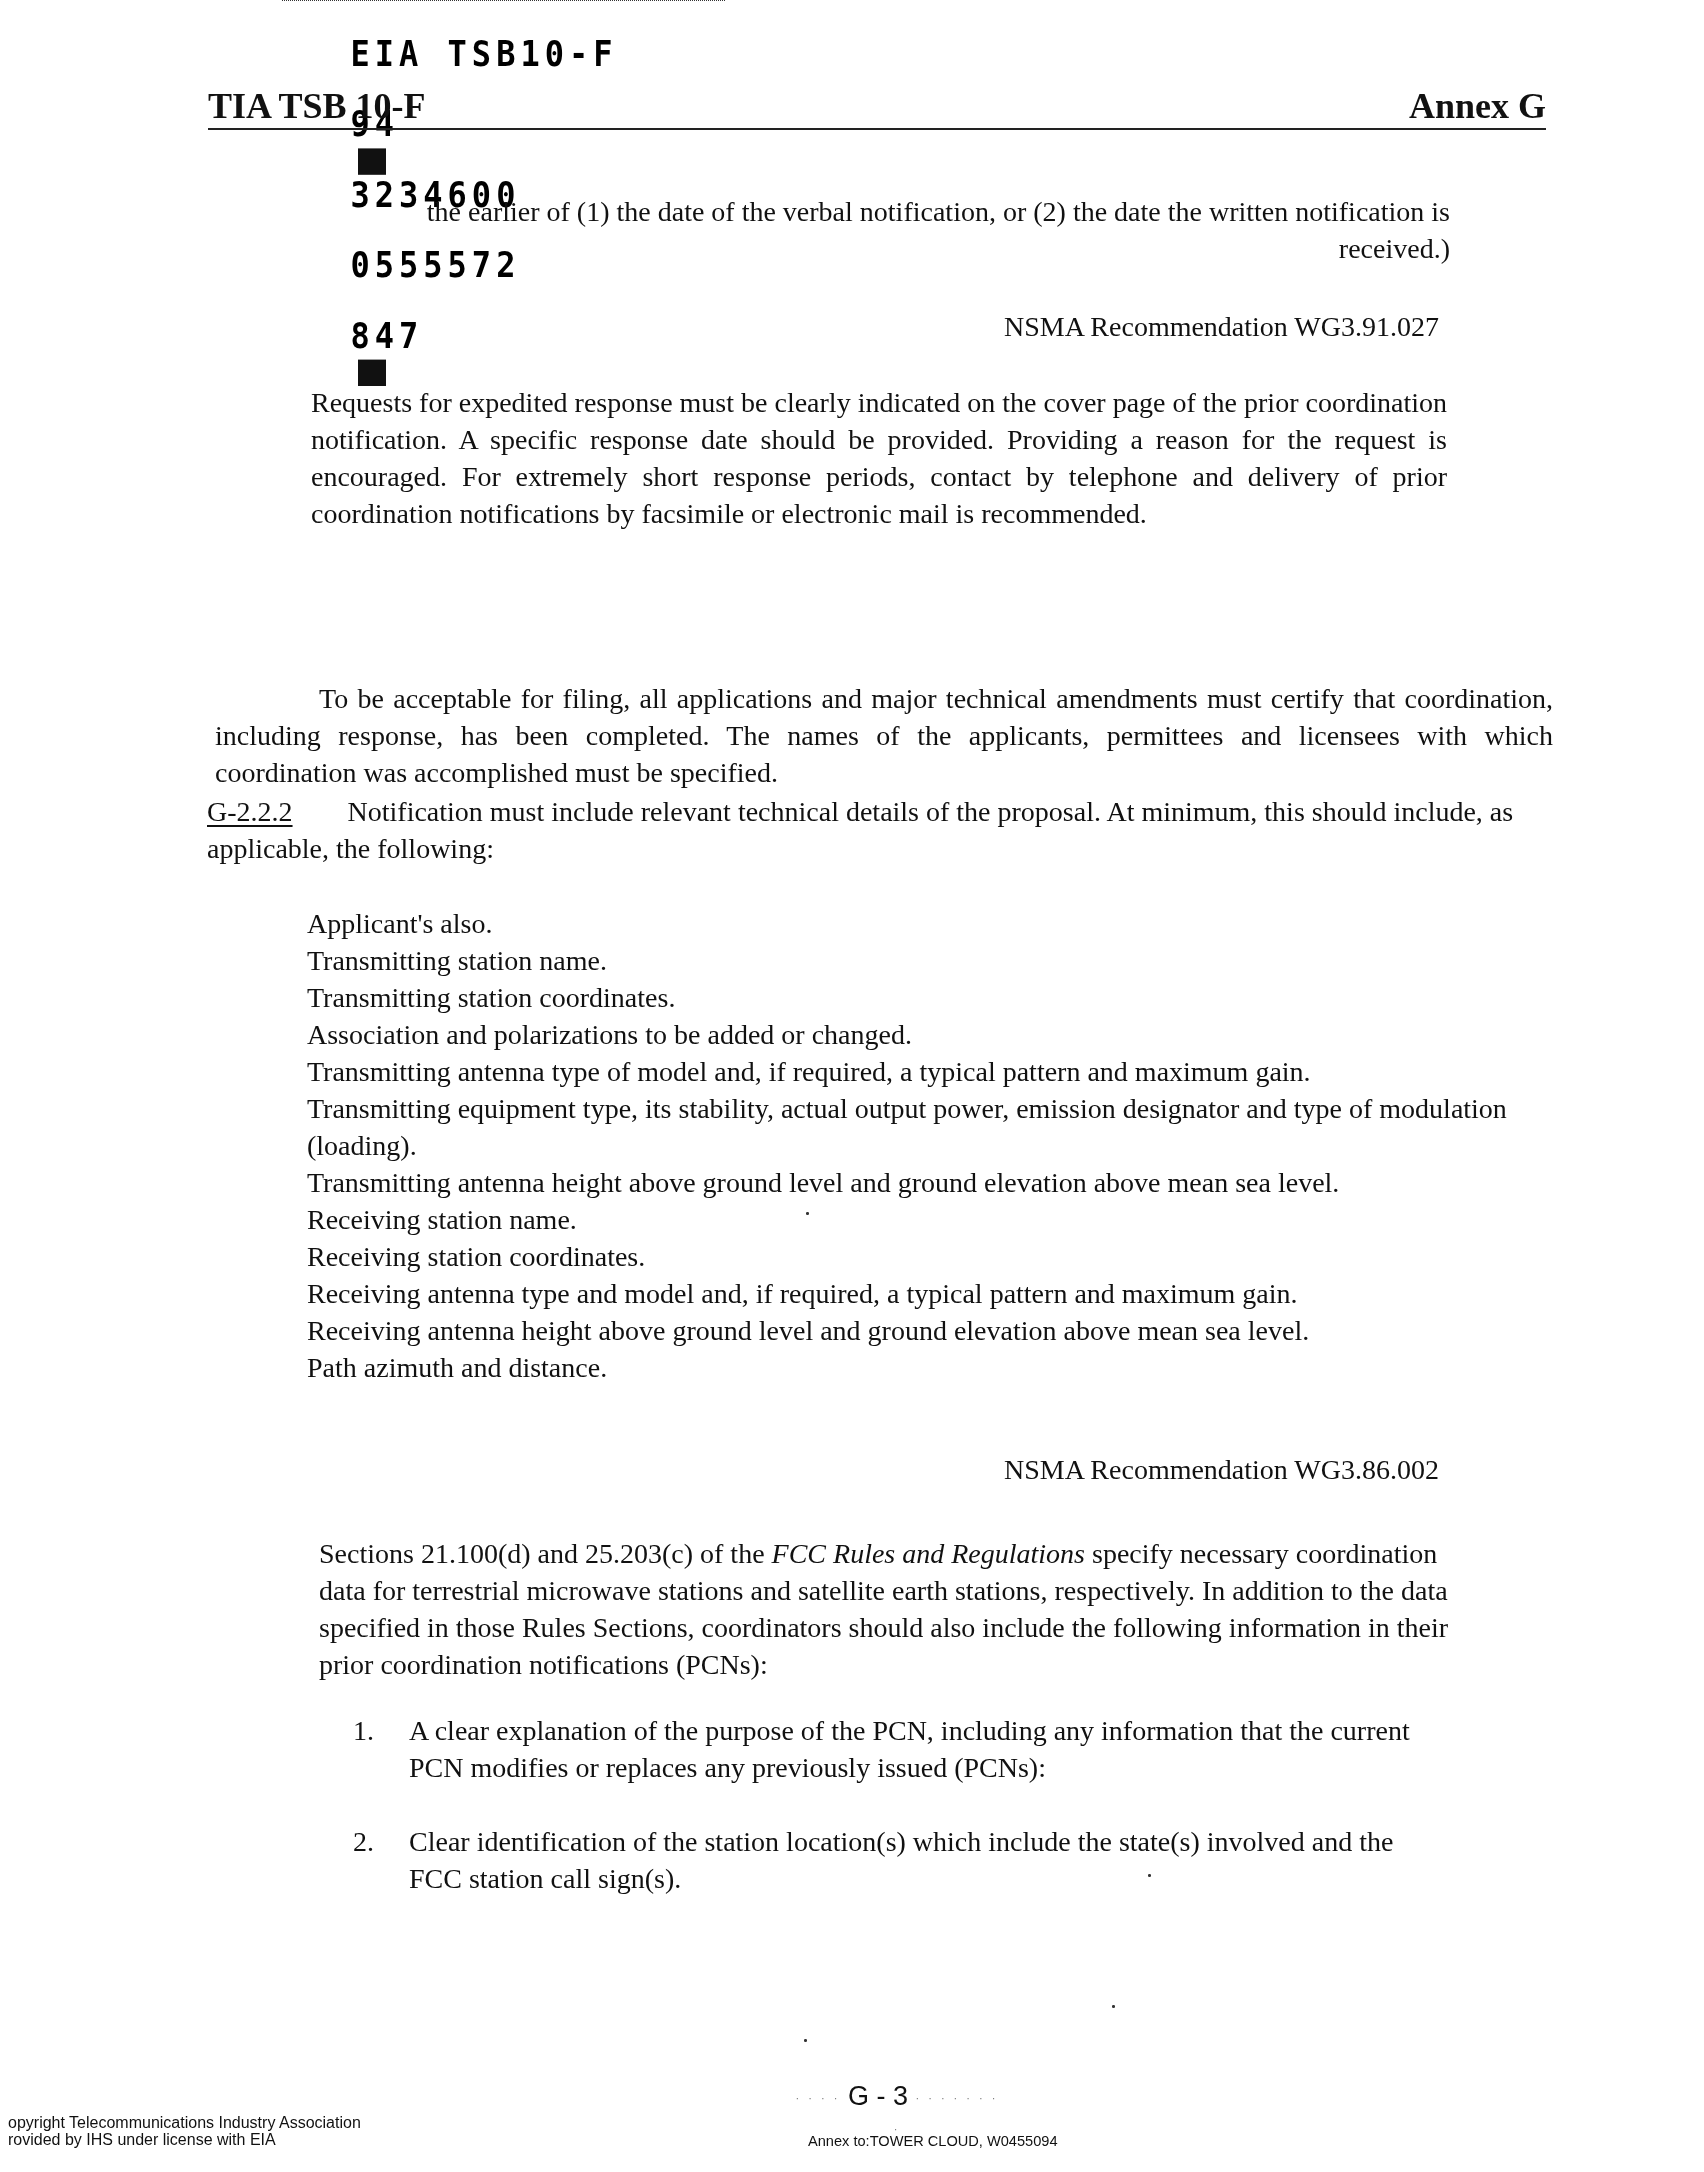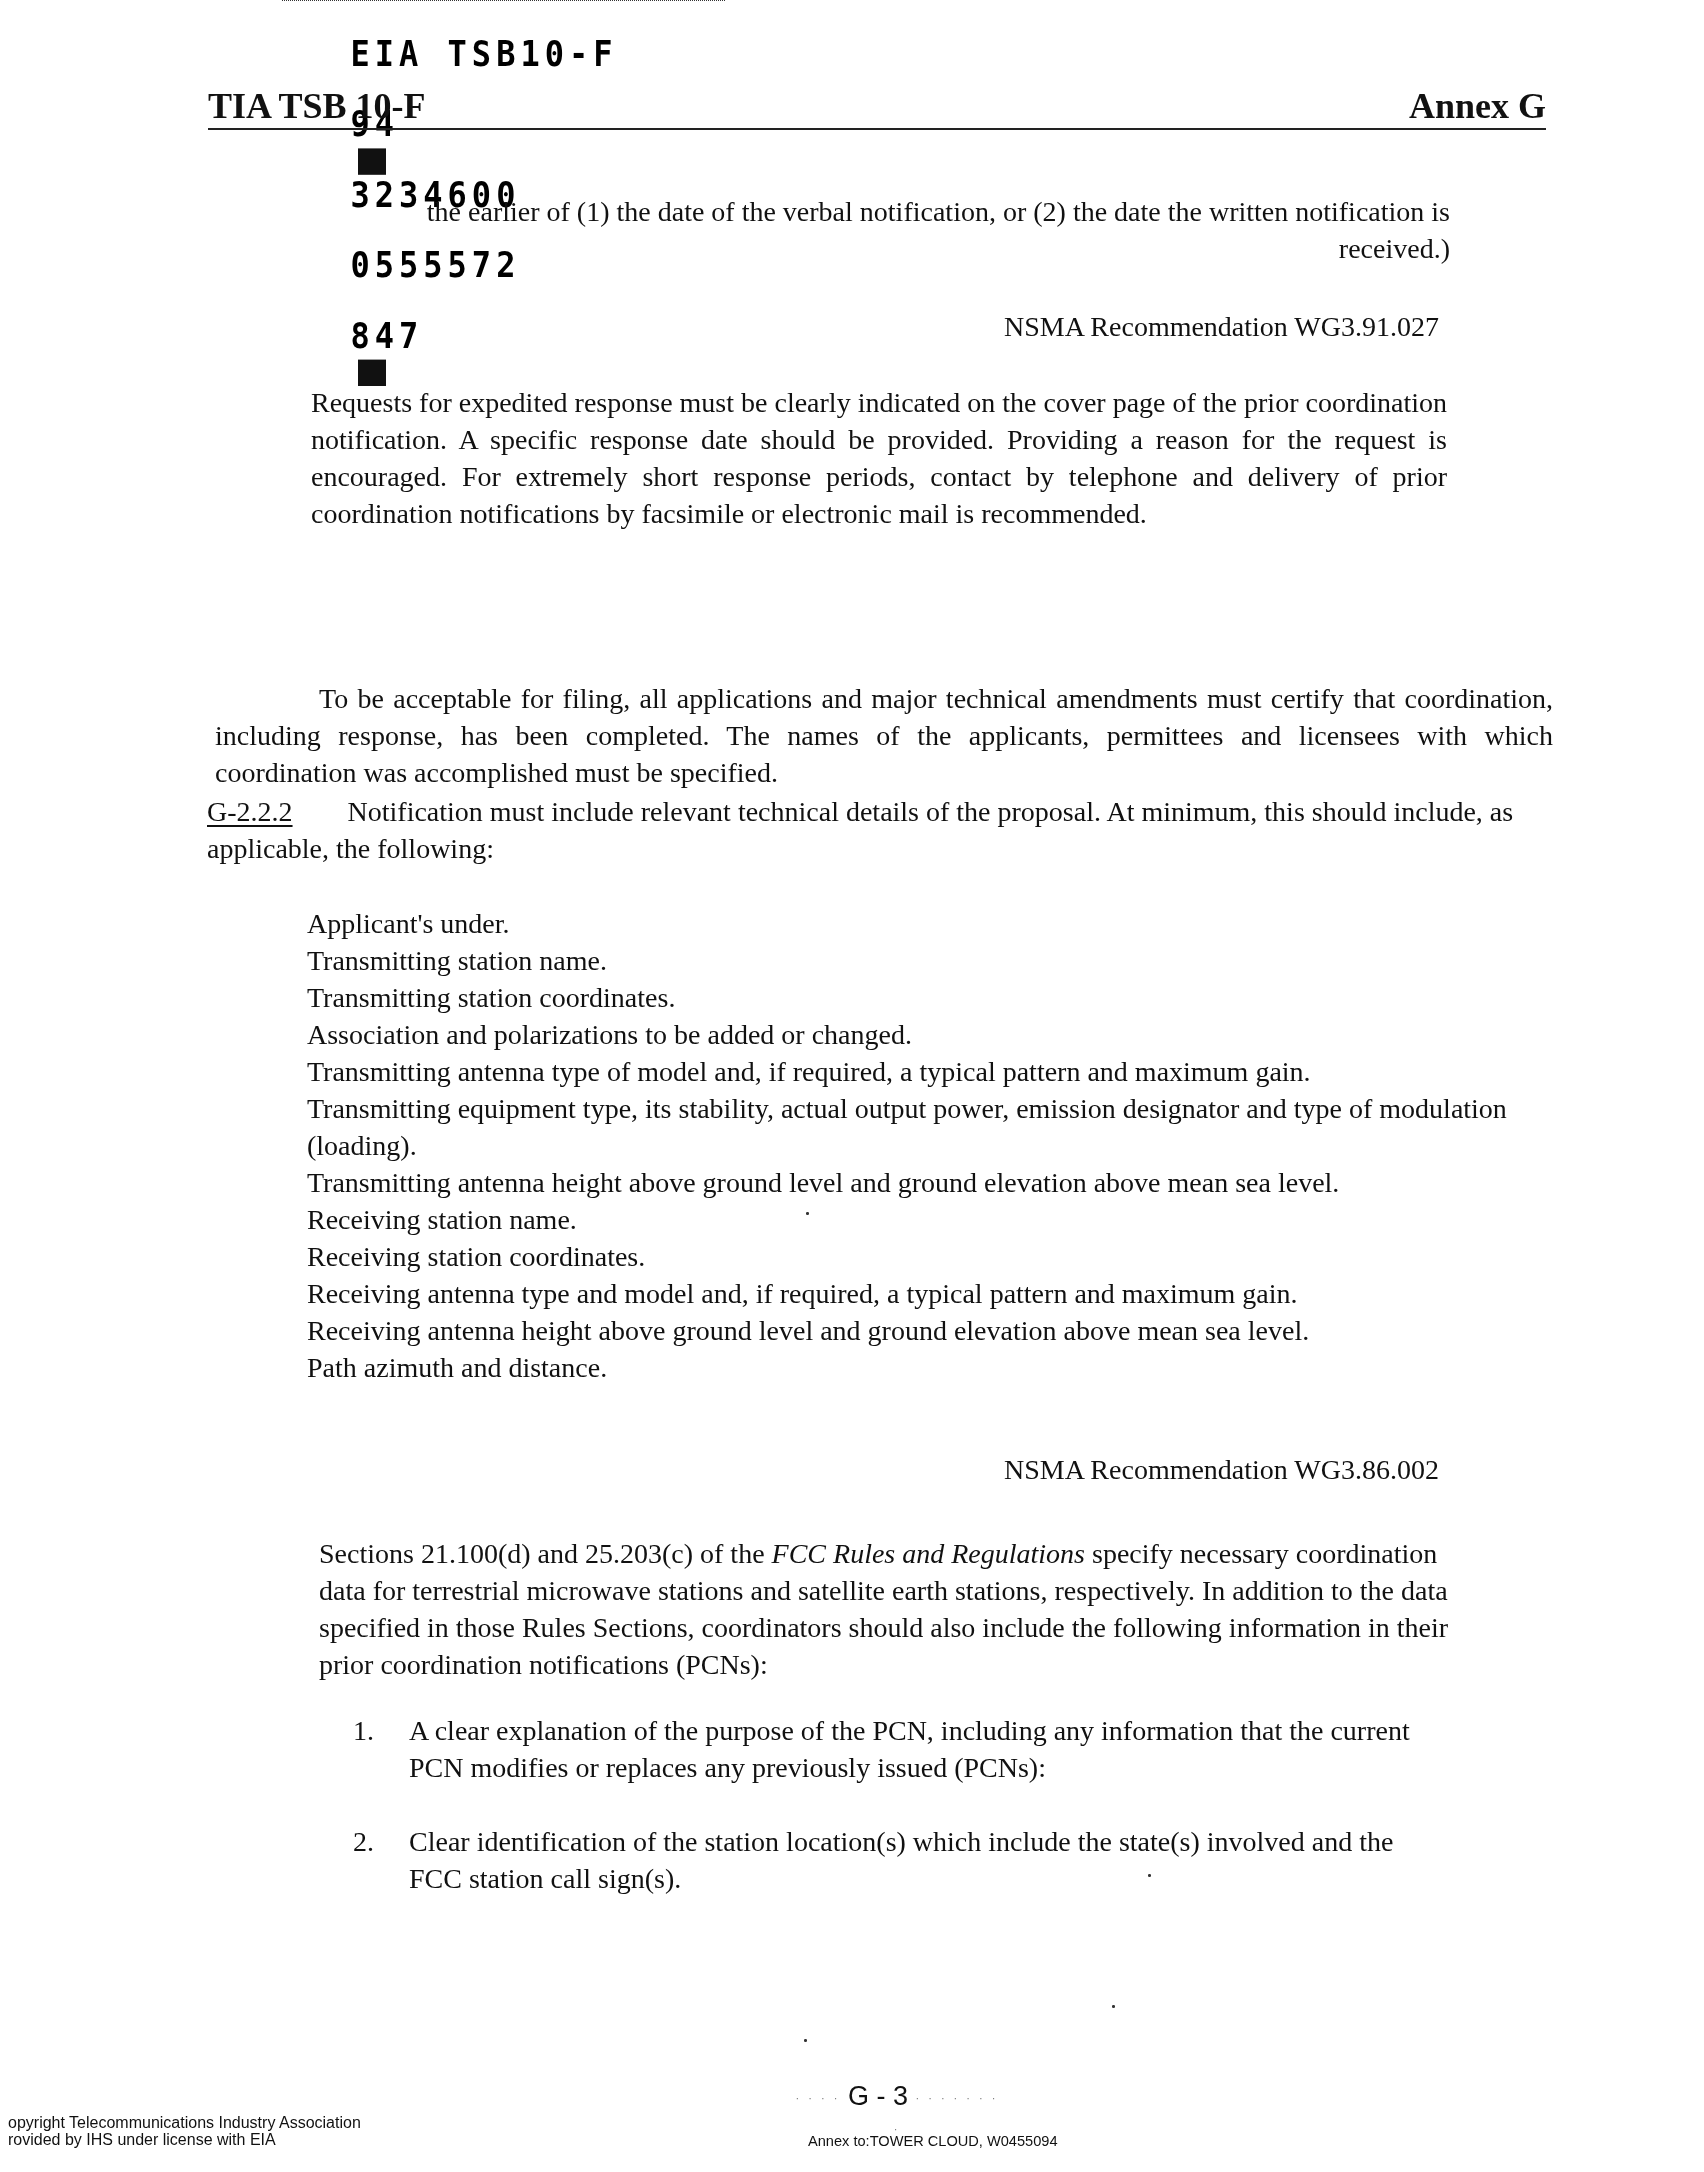--- a/index.html
+++ b/index.html
@@ -91,21 +91,21 @@
 <div class="abs center-title" style="top:308px;">NSMA Recommendation WG3.91.027</div>
 <p class="abs text block-indent justify" style="top:384px; margin:0; width:1136px;">Requests for expedited response must be clearly indicated on the cover page of the prior coordination notification.  A specific response date should be provided.  Providing a reason for the request is encouraged.  For extremely short response periods, contact by telephone and delivery of prior coordination notifications by facsimile or electronic mail is recommended.</p>
 
 <p class="abs text full justify first-indent" style="top:672px; margin:8px;">To be acceptable for filing, all applications and major technical amendments must certify that coordination, including response, has been completed.  The names of the applicants, permittees and licensees with which coordination was accomplished must be specified.</p>
 
 <p class="abs text full" style="top:793px; margin:0;">
   <span class="section-num">G-2.2.2</span><span>Notification must include relevant technical details of the proposal.  At minimum, this should include, as applicable, the following:</span>
 </p>
 
 <ul class="abs item-list" style="top:905px;">
-  <li>Applicant's under.</li>
+  <li>Applicant's also.</li>
   <li>Transmitting station name.</li>
   <li>Transmitting station coordinates.</li>
   <li>Association and polarizations to be added or changed.</li>
   <li>Transmitting antenna type of model and, if required, a typical pattern and maximum gain.</li>
   <li>Transmitting equipment type, its stability, actual output power, emission designator and type of modulation (loading).</li>
   <li>Transmitting antenna height above ground level and ground elevation above mean sea level.</li>
   <li>Receiving station name.</li>
   <li>Receiving station coordinates.</li>
   <li>Receiving antenna type and model and, if required, a typical pattern and maximum gain.</li>
   <li>Receiving antenna  height above ground level and ground elevation above mean sea level.</li>

